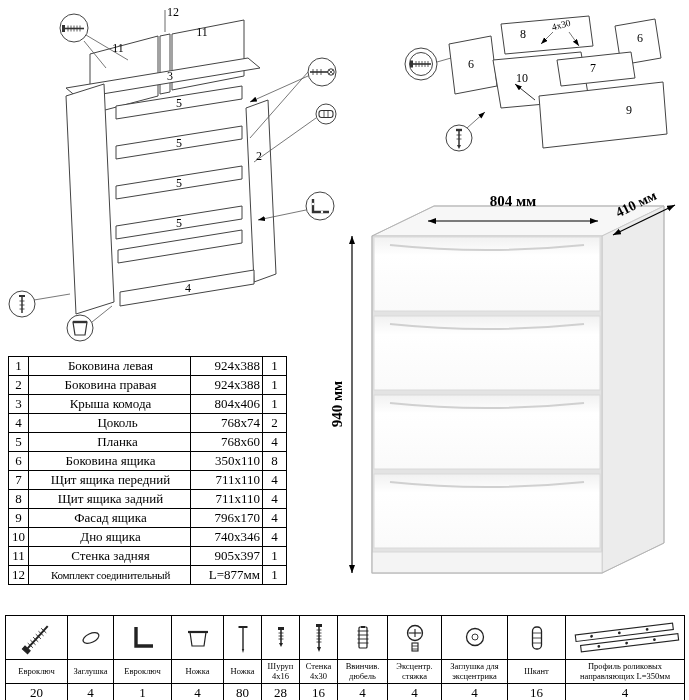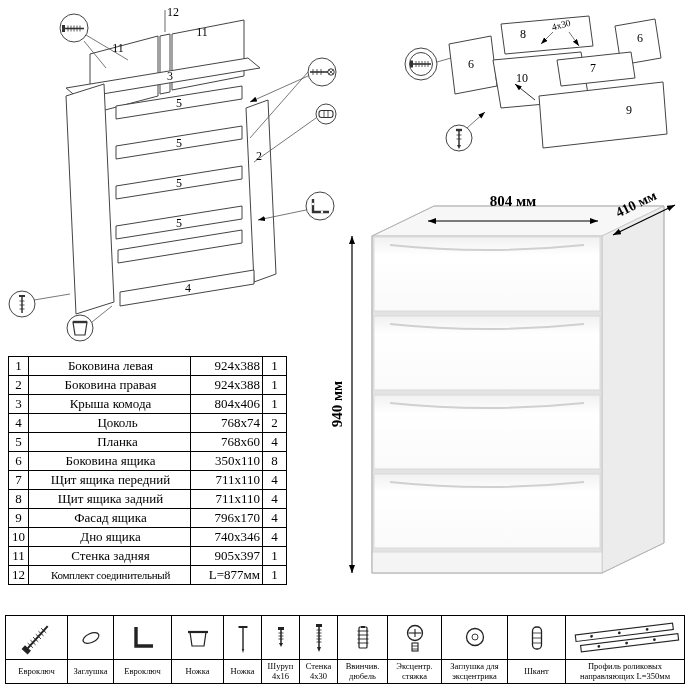--- a/index.html
+++ b/index.html
@@ -506,16 +506,30 @@
         <td class="hw-name-cell">Ножка</td>
         <td class="hw-name-cell">Ножка</td>
         <td class="hw-name-cell">Шуруп 4x16</td>
         <td class="hw-name-cell">Стенка 4x30</td>
         <td class="hw-name-cell">Ввинчив. дюбель</td>
         <td class="hw-name-cell">Эксцентр. стяжка</td>
         <td class="hw-name-cell">Заглушка для эксцентрика</td>
         <td class="hw-name-cell">Шкант</td>
         <td class="hw-name-cell">Профиль роликовых направляющих L=350мм</td>
       </tr>
+      <tr>
+        <td class="hw-qty-cell">20</td>
+        <td class="hw-qty-cell">4</td>
+        <td class="hw-qty-cell">1</td>
+        <td class="hw-qty-cell">4</td>
+        <td class="hw-qty-cell">80</td>
+        <td class="hw-qty-cell">28</td>
+        <td class="hw-qty-cell">16</td>
+        <td class="hw-qty-cell">4</td>
+        <td class="hw-qty-cell">4</td>
+        <td class="hw-qty-cell">4</td>
+        <td class="hw-qty-cell">16</td>
+        <td class="hw-qty-cell">4</td>
+      </tr>
     </tbody>
   </table>
 
 </div>
 
 </body></html>

